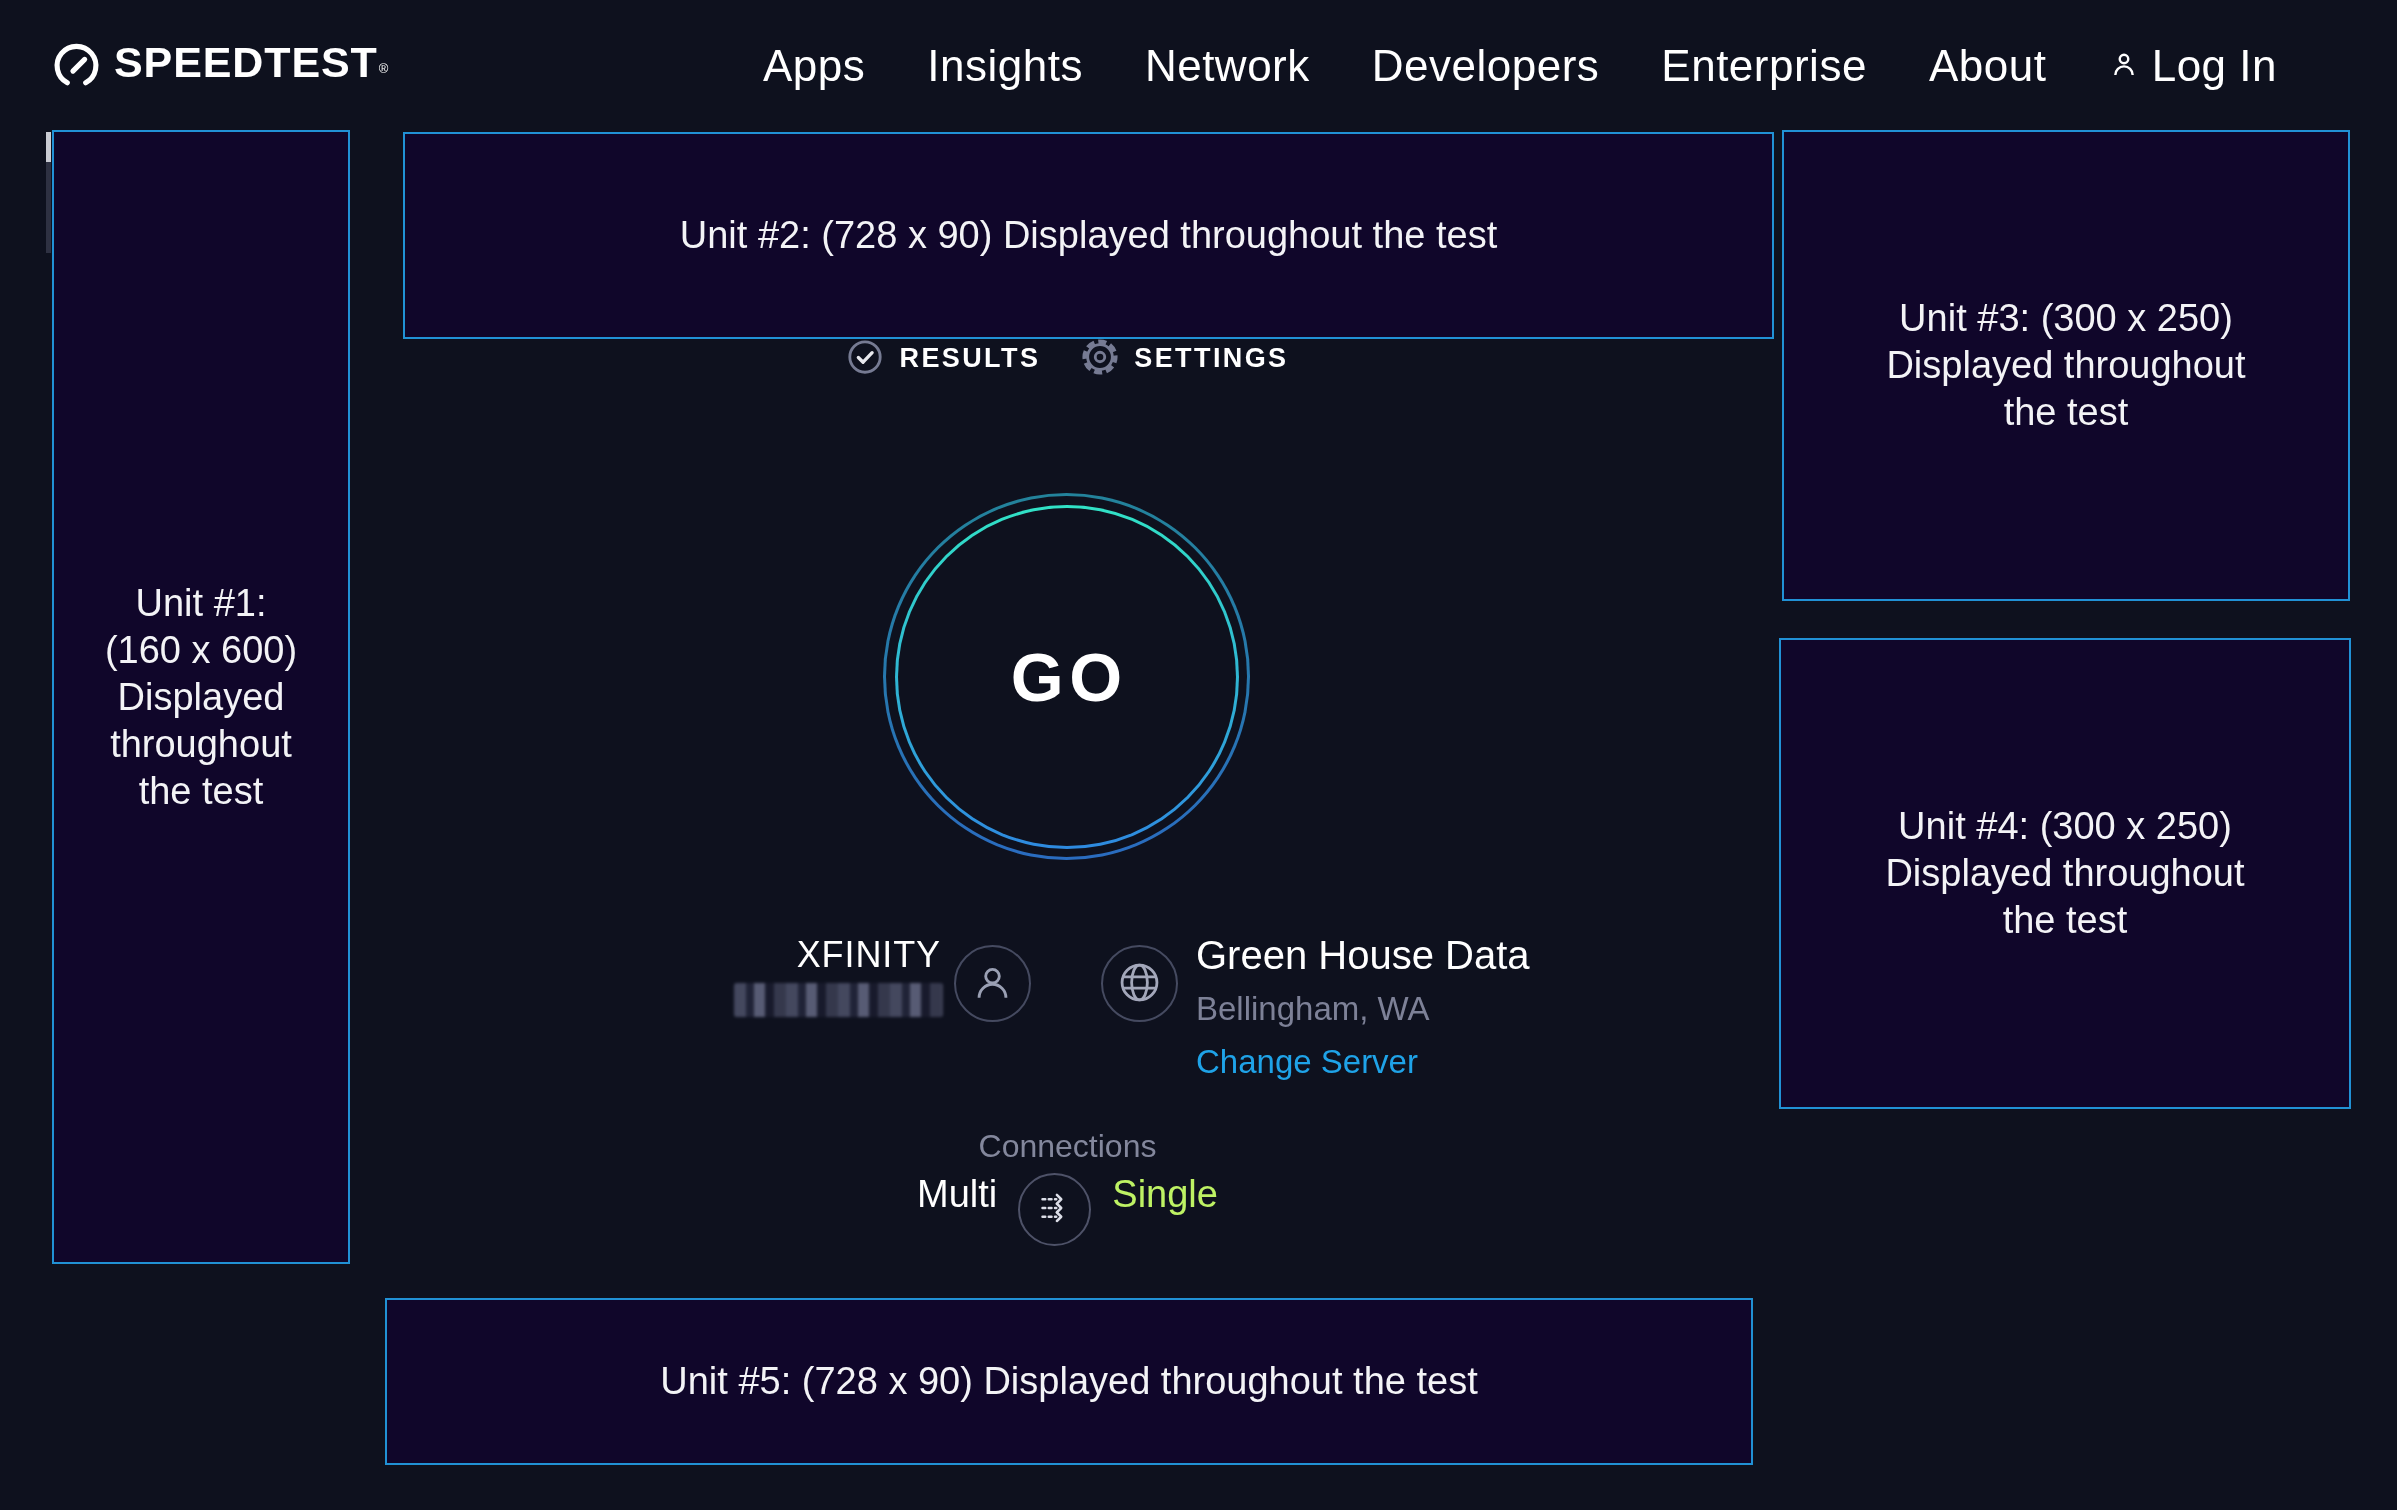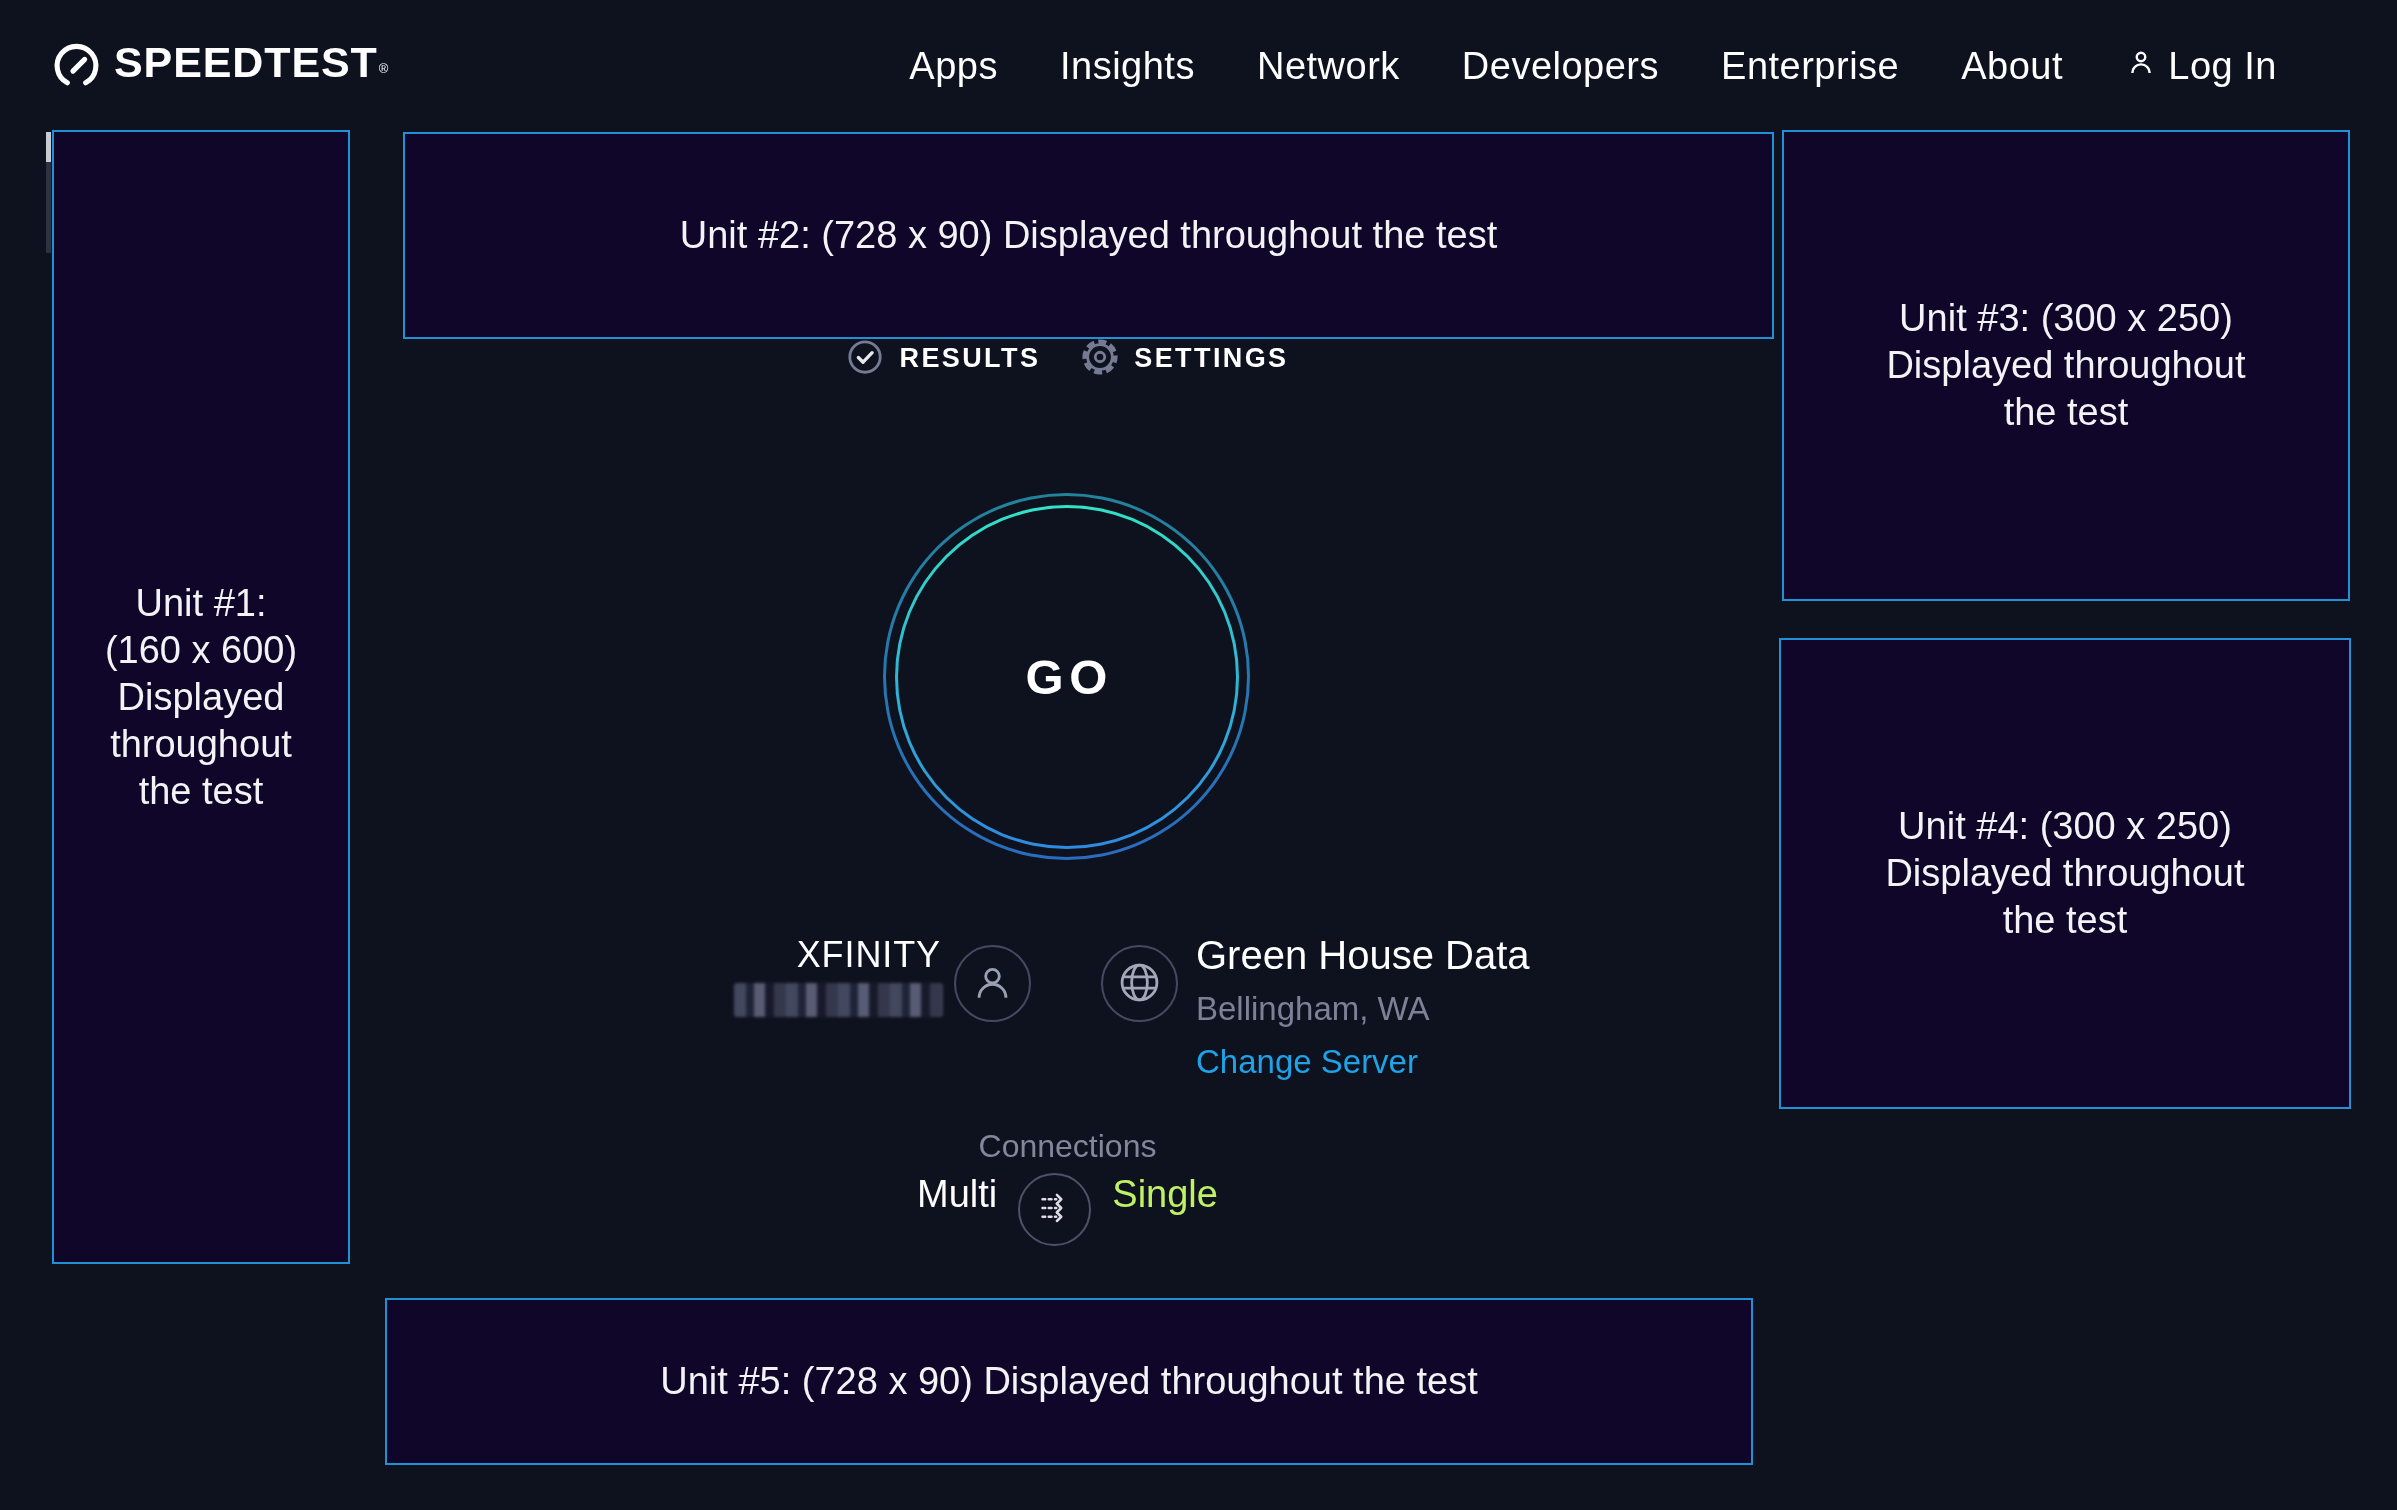--- a/index.html
+++ b/index.html
@@ -10,21 +10,21 @@
   }
   
   .nav { position:absolute; left:0; top:0; width:2397px; height:132px;
          display:flex; align-items:center; justify-content:space-between;
          padding:0 120px 0 52px; }
   .logo { display:flex; align-items:flex-start; gap:13px; cursor:pointer; }
   .logo svg { margin-top:3.8px; }
   .logo-text { font-size:43px; font-weight:700; letter-spacing:0.9px; color:#fff; }
   .logo-tm { font-size:13px; color:#fff; position:relative; top:1.9px; left:0.9px; }
   .menu { display:flex; align-items:center; gap:62px; }
-  .menu a { color:#fff; font-size:38px; text-decoration:none; letter-spacing:0.5px; cursor:pointer; }
+  .menu a { color:#fff; font-size:44px; text-decoration:none; letter-spacing:0.5px; cursor:pointer; }
   .login { display:flex; align-items:center; gap:11.3px; }
   
   .ad-unit { position:absolute; background:#10062a; border:2.8px solid #2191d5;
              color:#f3f3f6; font-size:38px; line-height:47px;
              display:flex; align-items:center; justify-content:center; text-align:center; }
   .unit-1 { left:52px;   top:130px;  width:298px;  height:1134px; }
   .unit-2 { left:382px;  top:132px;  width:1371px; height:207px;margin-left:21px; }
   .unit-3 { left:1782px; top:130px;  width:568px;  height:471px; }
   .unit-4 { left:1779px; top:638px;  width:572px;  height:471px; }
   .unit-5 { left:385px;  top:1298px; width:1368px; height:167px; }
@@ -39,21 +39,21 @@
   
   .go-outer { position:absolute; left:883px; top:493px; width:367px; height:367px;
               border-radius:50%; border:3.8px solid transparent;
               background:linear-gradient(#0e111e,#0e111e) padding-box,
                          linear-gradient(180deg,#23839b 0%,#2a6cc0 100%) border-box;
               cursor:pointer; }
   .go-inner { position:absolute; inset:8.5px; border-radius:50%; border:3.8px solid transparent;
               background:linear-gradient(#0e111e,#0e111e) padding-box,
                          linear-gradient(180deg,#31e2c6 0%,#2e8ae0 100%) border-box;
               display:flex; align-items:center; justify-content:center; }
-  .go-label { font-size:49px; font-weight:600; letter-spacing:5.6px; padding-left:5.6px; color:#fff; }
+  .go-label { font-size:68px; font-weight:600; letter-spacing:5.6px; padding-left:5.6px; color:#fff; }
   
   .isp-name { position:absolute; left:659px; top:934px; width:282px;
               text-align:right; font-size:36px; letter-spacing:0.9px; color:#fff; }
   .ip-blur { position:absolute; left:734px; top:983px; width:209px; height:34px;
              background:repeating-linear-gradient(90deg,
                #4a4e66 0 12.2px, #23263a 12.2px 20px, #60647e 20px 31px,
                #1a1c2e 31px 40px, #3a3d52 40px 52px);
              filter:blur(1.4px); opacity:.9; border-radius:2.8px; }
   .badge { position:absolute; width:77px; height:77px; border-radius:50%;
            border:2.8px solid #454a60; display:flex; align-items:center; justify-content:center; }

